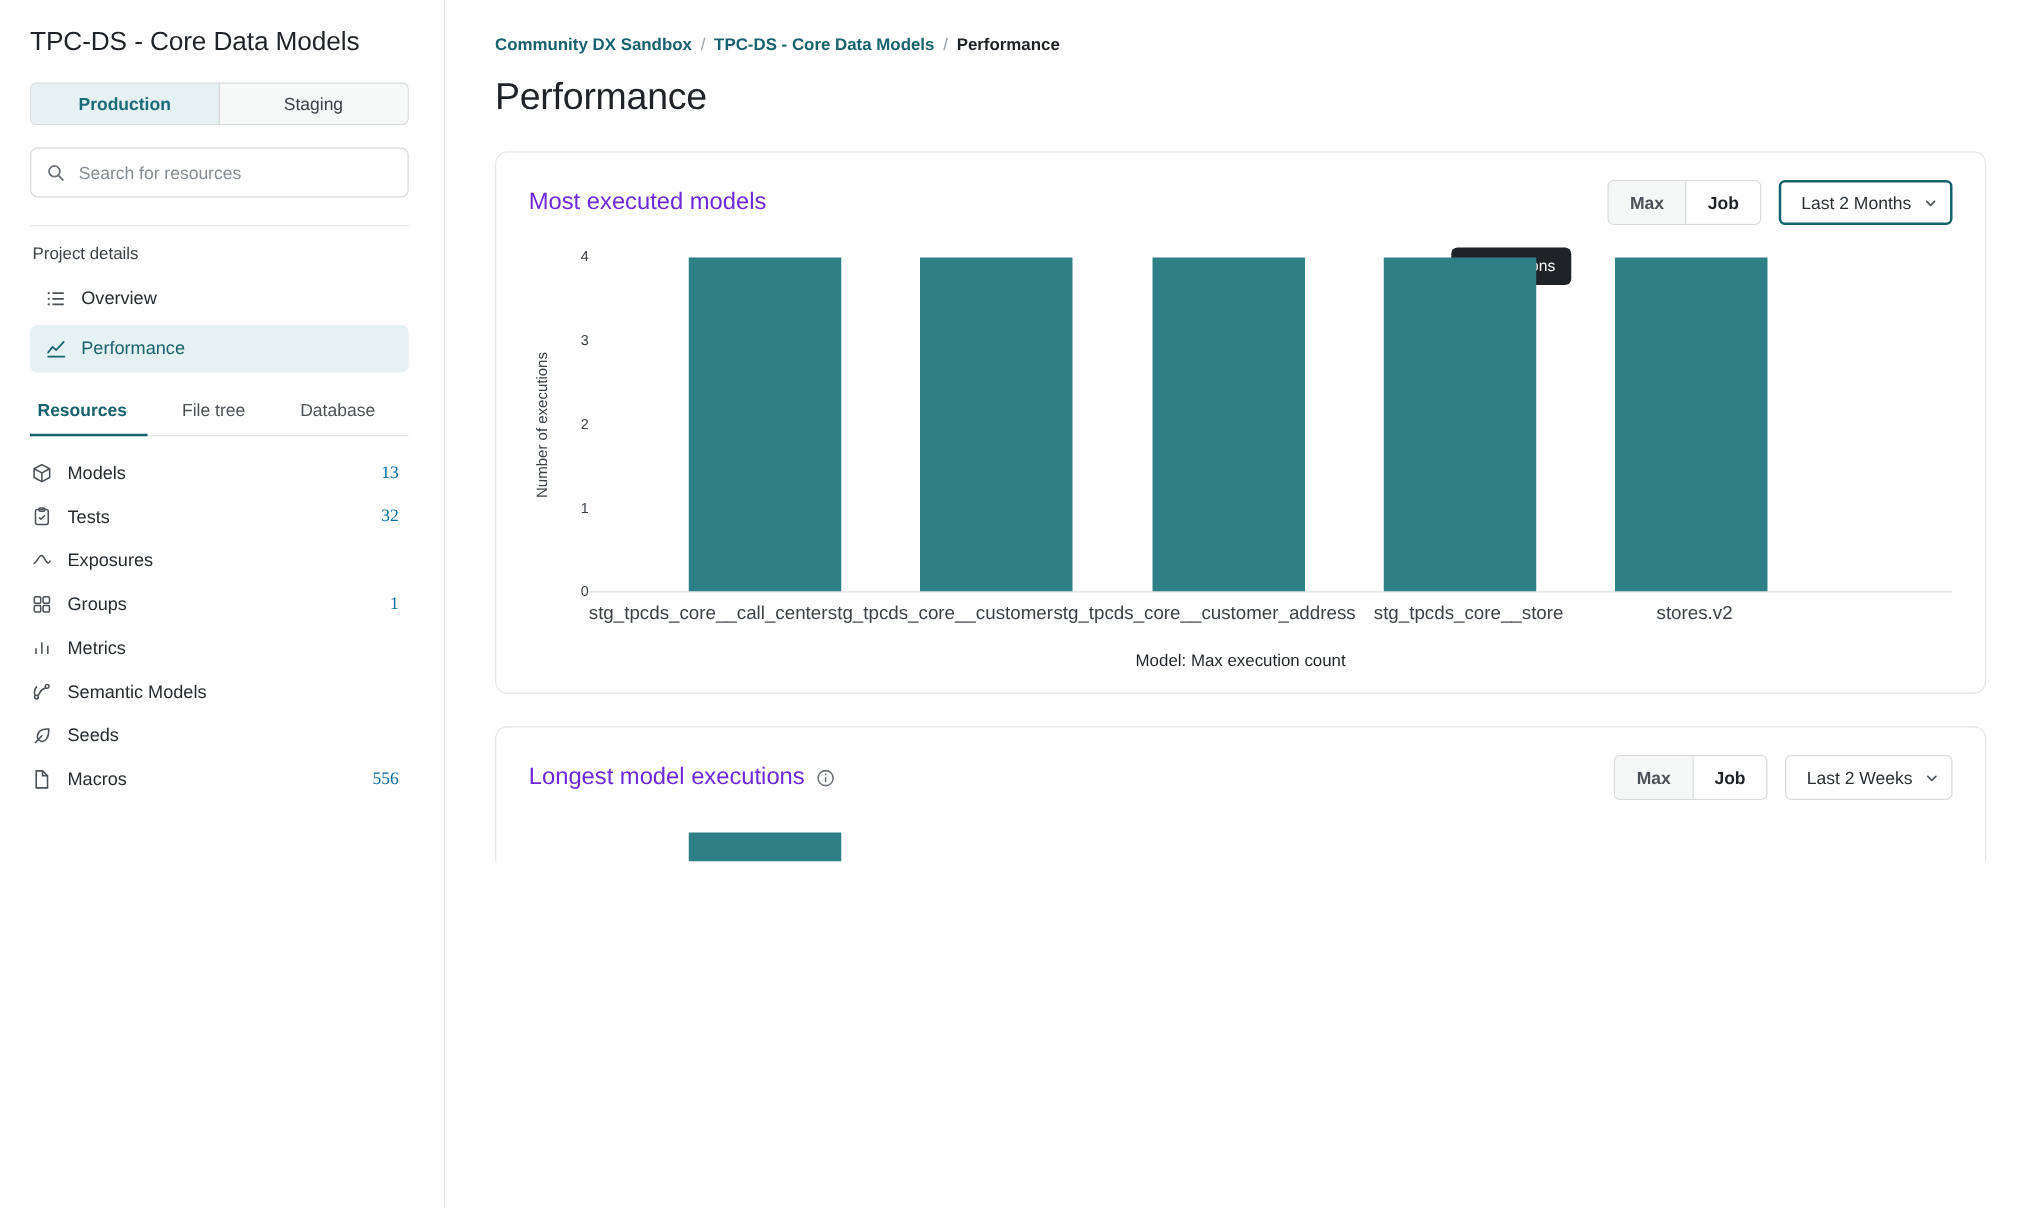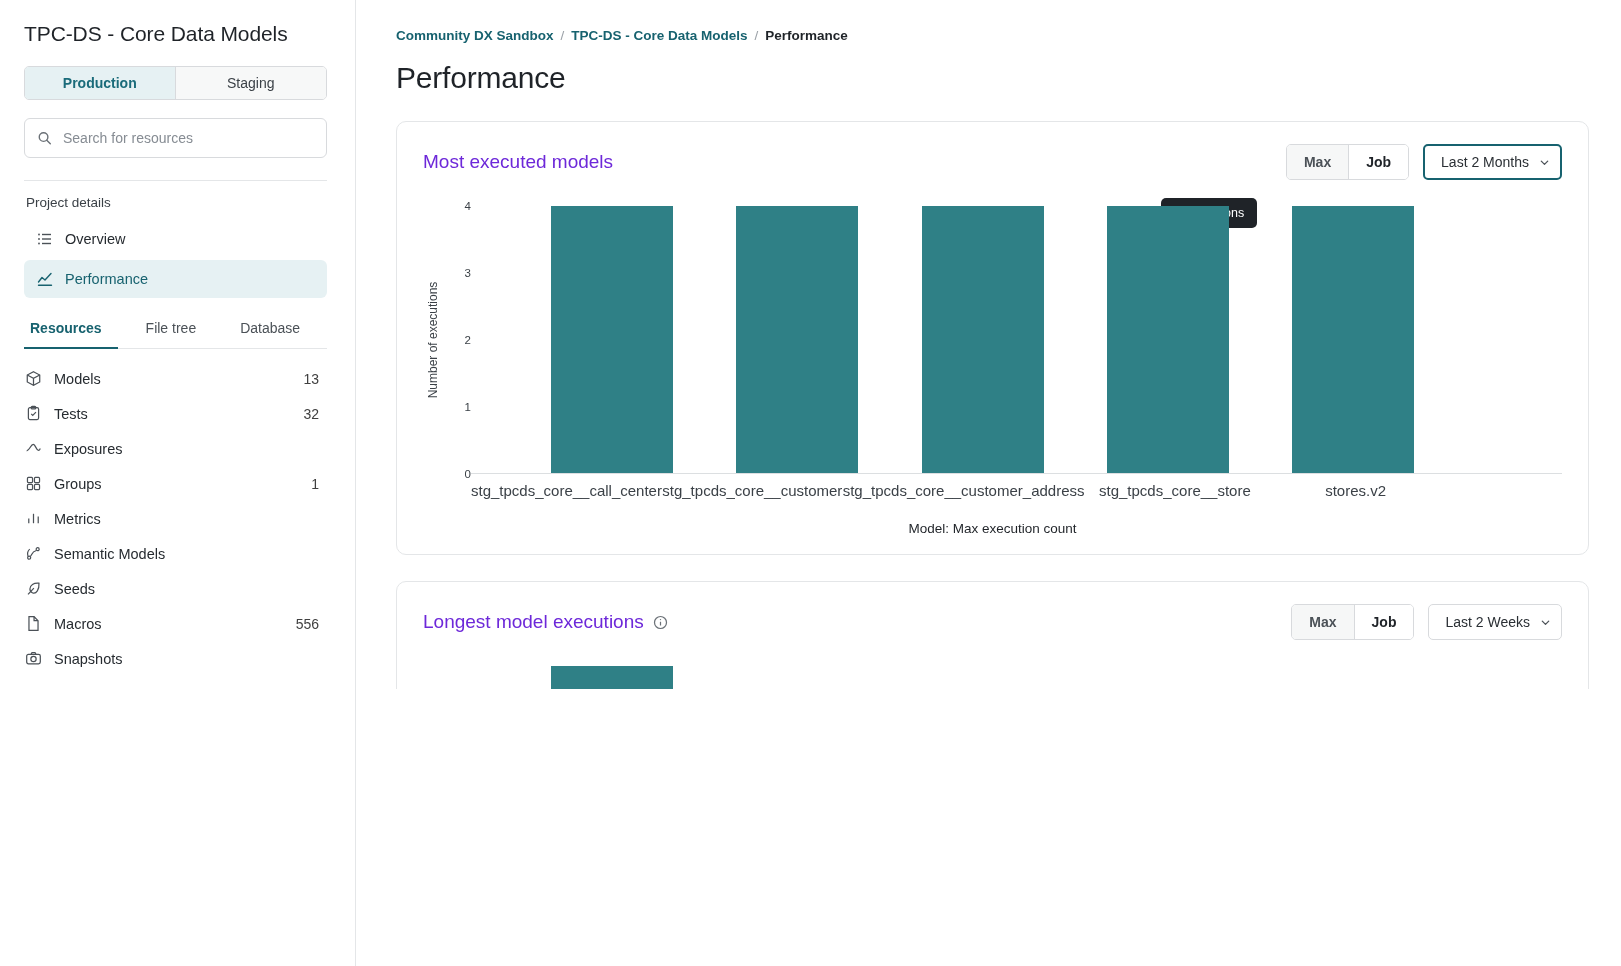--- a/index.html
+++ b/index.html
@@ -110,21 +110,21 @@
     background: #17626f;
   }
   .res-list { margin-top: 12px; }
   .res-row {
     display: flex; align-items: center;
     height: 35px; width: 303px;
     font-size: 14.5px; color: #262b30;
     cursor: pointer;
   }
   .res-row .ic { width: 18px; height: 18px; margin-right: 12px; color: #4b5157; display:inline-flex; align-items:center; justify-content:center; flex:0 0 18px;}
-  .res-row .count { margin-left: auto; color: #404040; font-size: 14px; padding-right: 8px;}
+  .res-row .count { margin-left: auto; color: #0369a1; font-size: 14px; padding-right: 8px; font-family: Liberation Serif, serif;}
 
   
   .main {
     flex: 1 1 auto;
     height: 689px;
     overflow: hidden;
     padding: 28px 32px 0 40px;
     background: #fff;
   }
   .breadcrumb { font-size: 13.5px; display: flex; align-items: center; gap: 7px; margin-bottom: 18px;}
@@ -342,31 +342,20 @@
           <span class="ic">
             <svg viewBox="0 0 18 18" width="17" height="17" fill="none" stroke="currentColor" stroke-width="1.3">
               <path d="M4.2 1.8h5.4l4.2 4.2v10.2H4.2z"></path>
                 <polyline points="9.6,1.8 9.6,6 13.8,6"></polyline>
             </svg>
           </span>
           <span>Macros</span>
           <span class="count">556</span>
         </div>
 
-        <div class="res-row">
-          <span class="ic">
-            <svg viewBox="0 0 18 18" width="17" height="17" fill="none" stroke="currentColor" stroke-width="1.3">
-              <rect x="1.8" y="4.6" width="14.4" height="10" rx="1.8"></rect>
-                <circle cx="9" cy="9.6" r="2.8"></circle>
-              <path d="M6.4 4.6 7.4 2.8h3.2l1 1.8"></path>
-            </svg>
-          </span>
-          <span>Snapshots</span>
-          <span class="count"></span>
-        </div>
 
       </div>
     </div>
   </aside>
 
   <main class="main">
 
     <div class="breadcrumb">
       <span class="crumb">Community DX Sandbox</span>
       <span class="sep">/</span>

